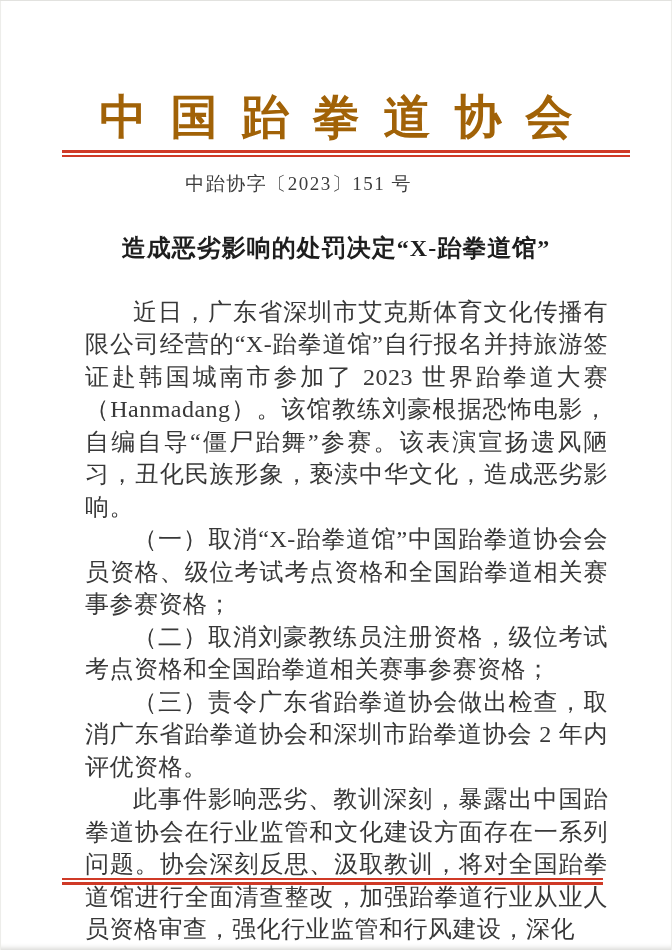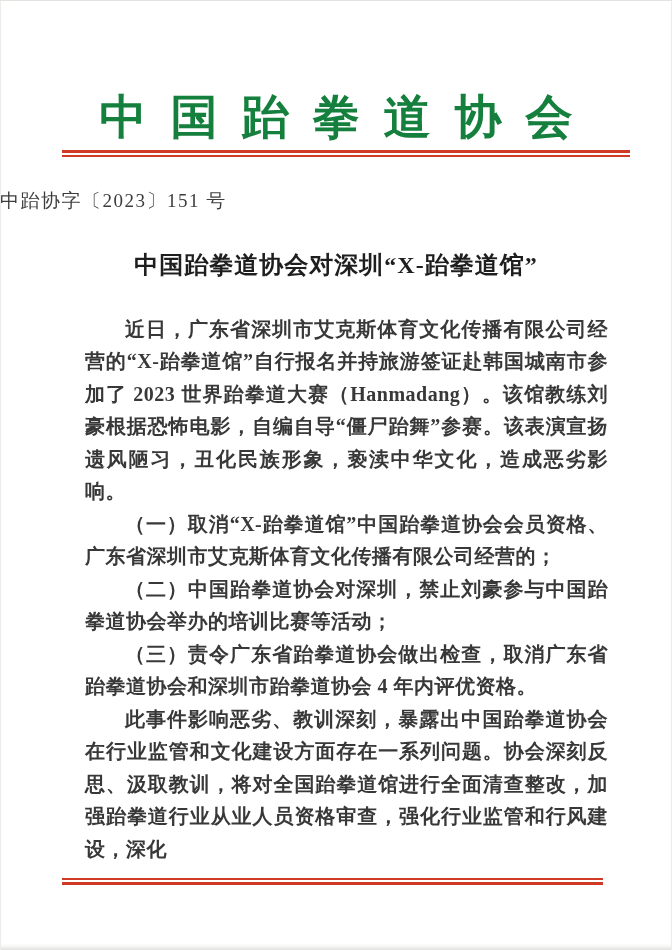--- a/index.html
+++ b/index.html
@@ -32,84 +32,83 @@
     white-space: nowrap;
   }
   .sep-top {
     margin: 6px auto 0 62px;
     width: 568px;
   }
   .sep-top .bar-thick { height: 3px; }
   .sep-top .bar-gap   { height: 2px; }
   .sep-top .bar-thin  { height: 1.5px; }
   .doc-number {
-    margin-top: 33px;
+    margin-top: 16px;
     padding-right: 75px;
-    text-align: left;
+    text-align: center;
     font-size: 19px;
     line-height: 22px;
     letter-spacing: 1.5px;
     color: #3c3c3c;
   }
   .doc-title {
     margin-top: 36px;
     text-align: center;
     font-size: 24px;
     font-weight: 700;
     line-height: 34px;
     letter-spacing: 1px;
     color: #1e1e1e;
   }
   .doc-body {
     margin: 31px 64px 0 85px;
-    font-size: 20px;
+    font-size: 24px;
     line-height: 32.5px;
     letter-spacing: 0.5px;
     color: #383838;
     text-align: justify;
-    font-weight: bold;
   }
   .doc-body p {
     margin: 0;
     text-indent: 2em;
   }
   .sep-bottom {
     position: absolute;
     top: 878px;
     left: 62px;
     width: 541px;
   }
   .sep-bottom .bar-thin  { height: 1.5px; }
   .sep-bottom .bar-gap   { height: 2px; }
   .sep-bottom .bar-thick { height: 3.5px; }
 </style>
 </head>
 <body>
 
 <div class="page">
 
-  <div class="org-name" style="color: #15803d;">中国跆拳道协会</div>
+  <div class="org-name" style="color: #a16207;">中国跆拳道协会</div>
 
   <div class="sep-top">
     <div class="bar-thick" style="background: rgb(207, 58, 39);"></div>
     <div class="bar-gap"></div>
     <div class="bar-thin" style="background: rgb(207, 58, 39);"></div>
   </div>
 
   <div class="doc-number">中跆协字〔2023〕151 号</div>
 
   <div class="doc-title">
-    <div>中国跆拳道协会对深圳“X-跆拳道馆”</div>
+    <div>造成恶劣影响的处罚决定“X-跆拳道馆”</div>
   </div>
 
   <div class="doc-body">
     <p>近日，广东省深圳市艾克斯体育文化传播有限公司经营的“X-跆拳道馆”自行报名并持旅游签证赴韩国城南市参加了 2023 世界跆拳道大赛（Hanmadang）。该馆教练刘豪根据恐怖电影，自编自导“僵尸跆舞”参赛。该表演宣扬遗风陋习，丑化民族形象，亵渎中华文化，造成恶劣影响。</p>
-    <p>（一）取消“X-跆拳道馆”中国跆拳道协会会员资格、广东省深圳市艾克斯体育文化传播有限公司经营的；</p>
-    <p>（二）中国跆拳道协会对深圳，禁止刘豪参与中国跆拳道协会举办的培训比赛等活动；</p>
-    <p>（三）责令广东省跆拳道协会做出检查，取消广东省跆拳道协会和深圳市跆拳道协会 4 年内评优资格。</p>
+    <p>（一）取消“X-跆拳道馆”中国跆拳道协会会员资格、级位考试考点资格和全国跆拳道相关赛事参赛资格；</p>
+    <p>（二）取消刘豪教练员注册资格，级位考试考点资格和全国跆拳道相关赛事参赛资格；</p>
+    <p>（三）责令广东省跆拳道协会做出检查，取消广东省跆拳道协会和深圳市跆拳道协会 2 年内评优资格。</p>
     <p>此事件影响恶劣、教训深刻，暴露出中国跆拳道协会在行业监管和文化建设方面存在一系列问题。协会深刻反思、汲取教训，将对全国跆拳道馆进行全面清查整改，加强跆拳道行业从业人员资格审查，强化行业监管和行风建设，深化</p>
   </div>
 
   <div class="sep-bottom">
     <div class="bar-thin" style="background: rgb(207, 58, 39);"></div>
     <div class="bar-gap"></div>
     <div class="bar-thick" style="background: rgb(207, 58, 39);"></div>
   </div>
 
 </div>

